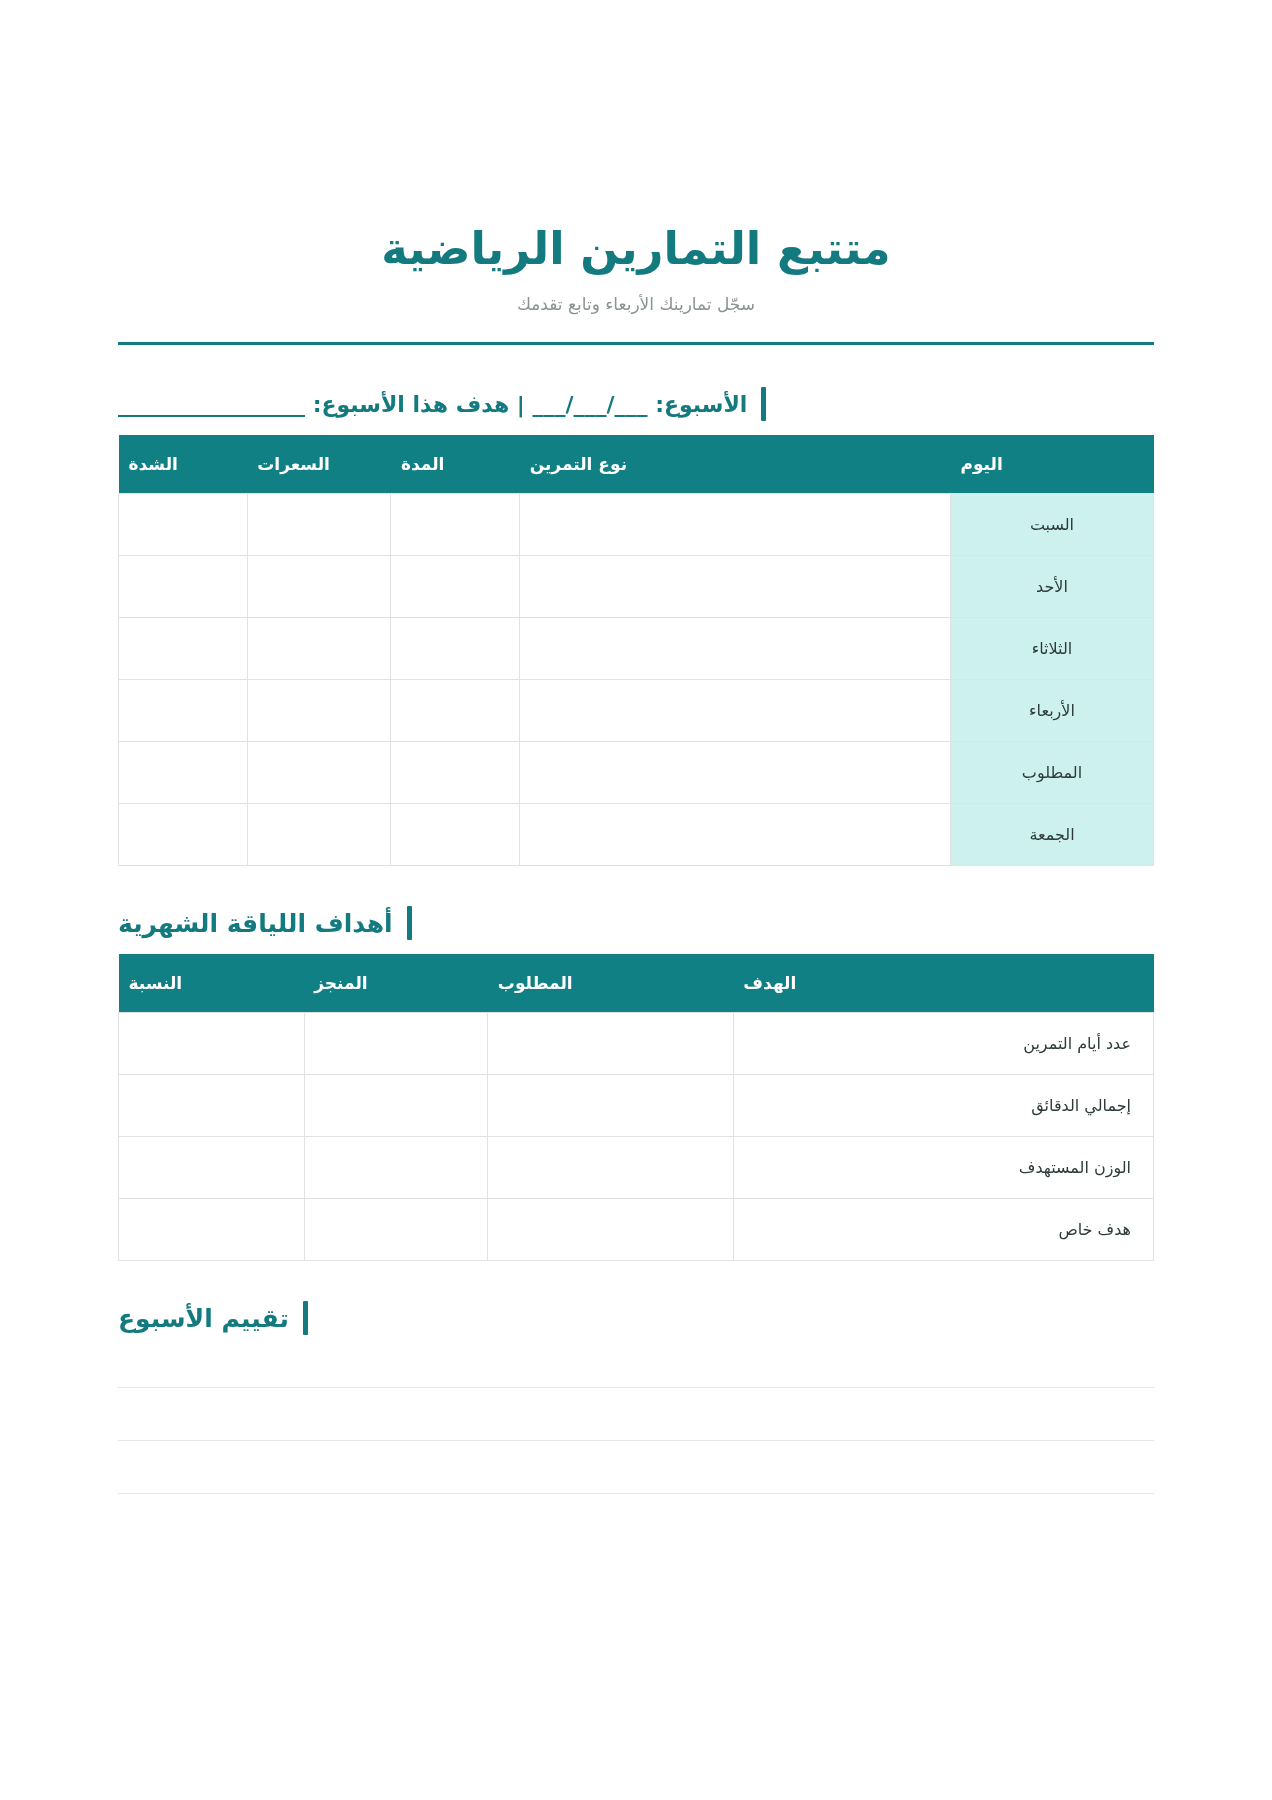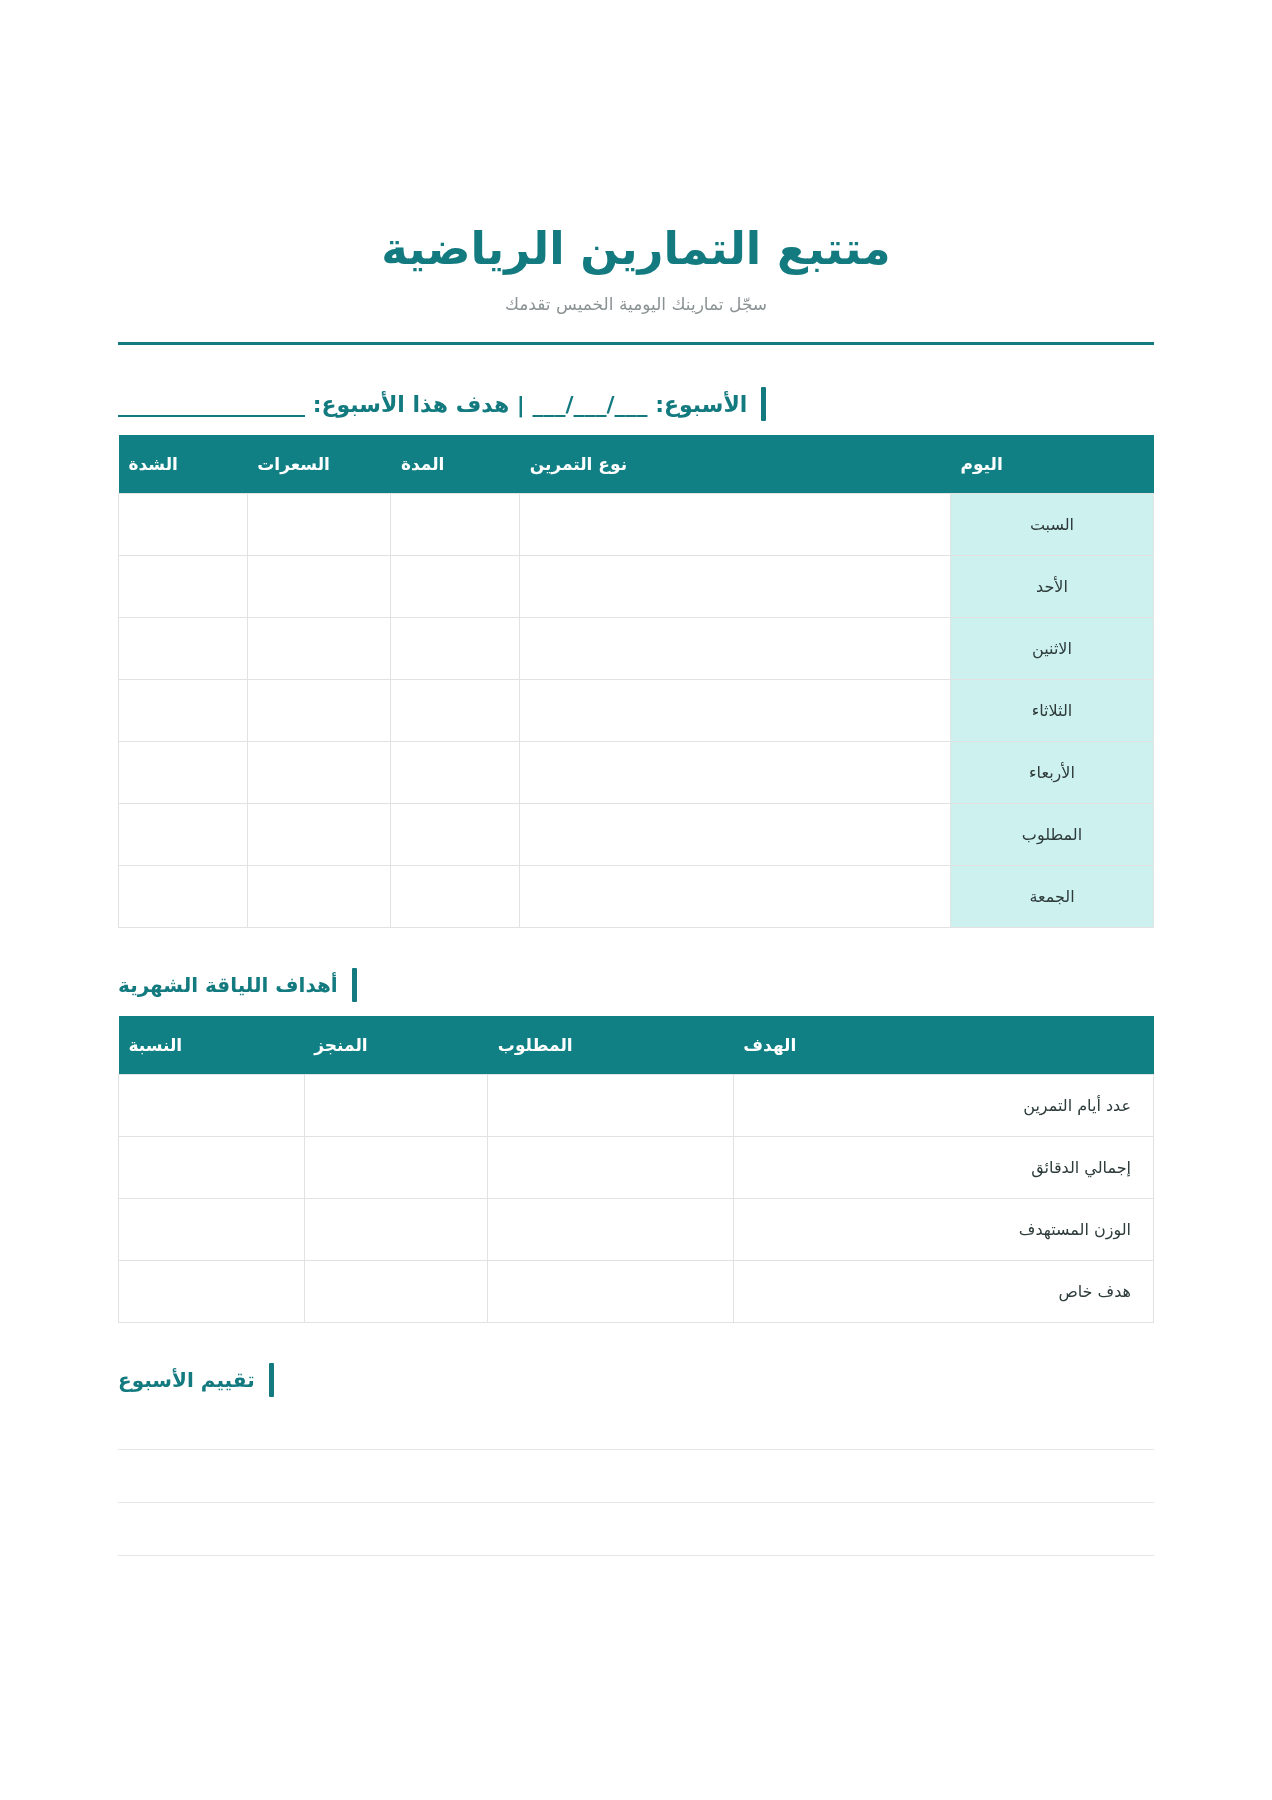--- a/index.html
+++ b/index.html
@@ -58,21 +58,21 @@
     margin-top: 40px;
   }
   .section-bar {
     width: 5px;
     height: 34px;
     background: #137a7f;
     flex: 0 0 auto;
     border-radius: 1px;
   }
   .section-title {
-    font-size: 20px;
+    font-size: 25px;
     font-weight: bold;
     color: #137a7f;
     white-space: nowrap;
   }
   .meta-line {
     margin-top: 42px;
   }
   .meta-text {
     font-size: 22px;
     font-weight: bold;
@@ -142,21 +142,21 @@
   }
   .note-line:first-child { border-top: 1px solid #e6e6e6; }
 </style>
 </head>
 <body>
 
 <div class="page">
 
   <div class="header">
     <h1 class="doc-title">متتبع التمارين الرياضية</h1>
-    <p class="doc-subtitle">سجّل تمارينك اليومية الخميس تقدمك</p>
+    <p class="doc-subtitle">سجّل تمارينك الأربعاء وتابع تقدمك</p>
     <hr class="header-rule">
   </div>
 
   <div class="section-head meta-line">
     <span class="section-bar"></span>
     <span class="meta-text">الأسبوع: ___/___/___ | هدف هذا الأسبوع: _________________</span>
   </div>
 
   <div class="tbl-wrap">
     <table class="weekly">
@@ -185,27 +185,20 @@
           <td></td>
         </tr>
         <tr>
           <td class="day-cell">الأحد</td>
           <td></td>
           <td></td>
           <td></td>
           <td></td>
         </tr>
         <tr>
-          <td class="day-cell">الاثنين</td>
-          <td></td>
-          <td></td>
-          <td></td>
-          <td></td>
-        </tr>
-        <tr>
           <td class="day-cell">الثلاثاء</td>
           <td></td>
           <td></td>
           <td></td>
           <td></td>
         </tr>
         <tr>
           <td class="day-cell">الأربعاء</td>
           <td></td>
           <td></td>

